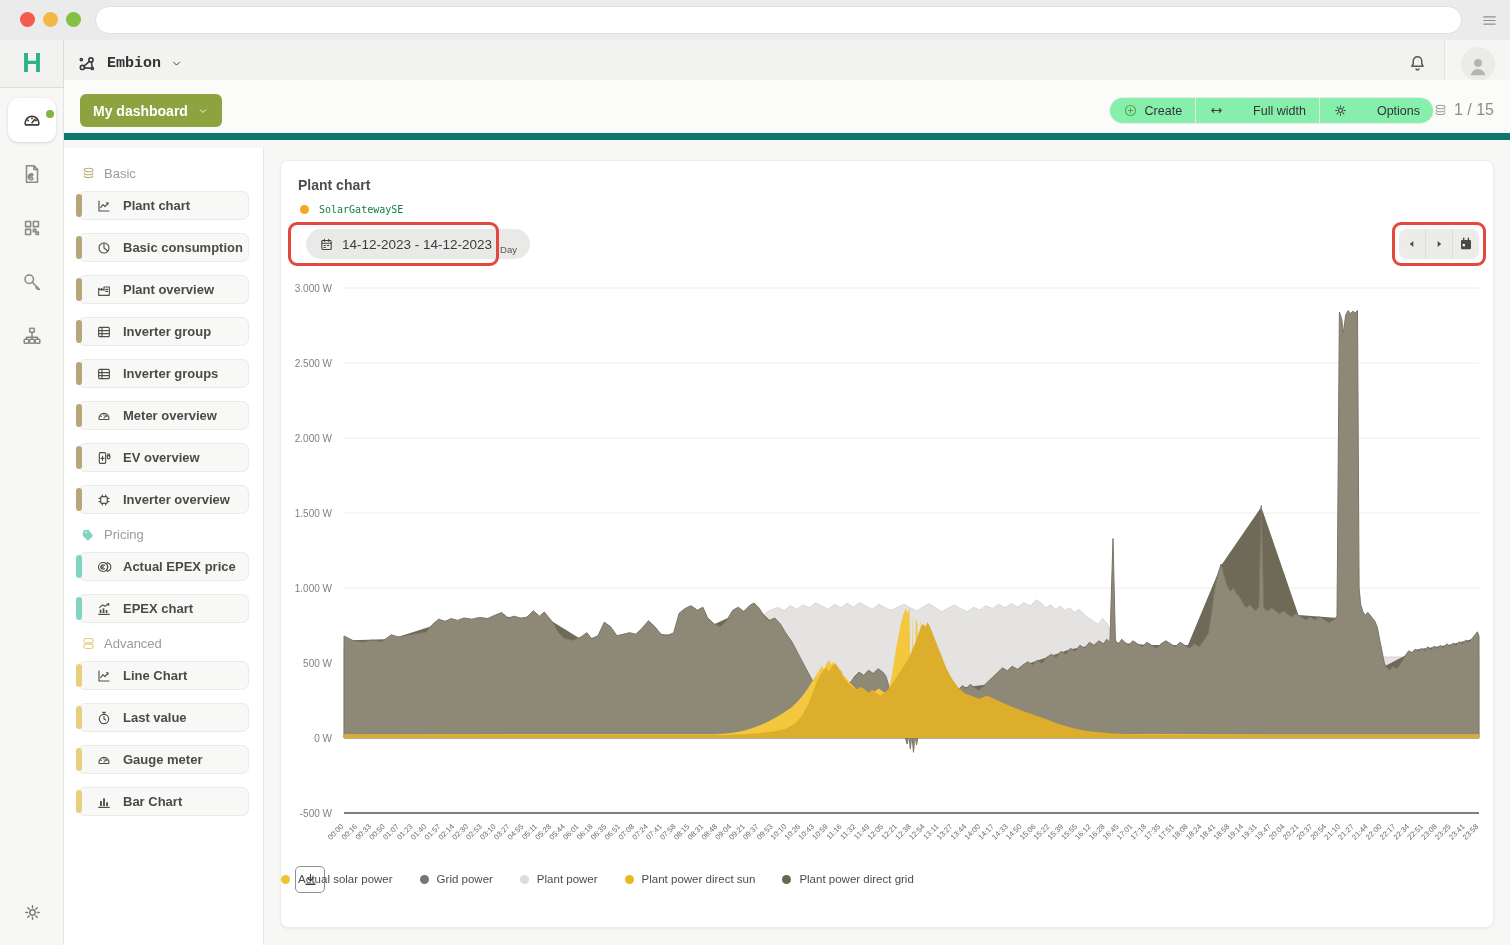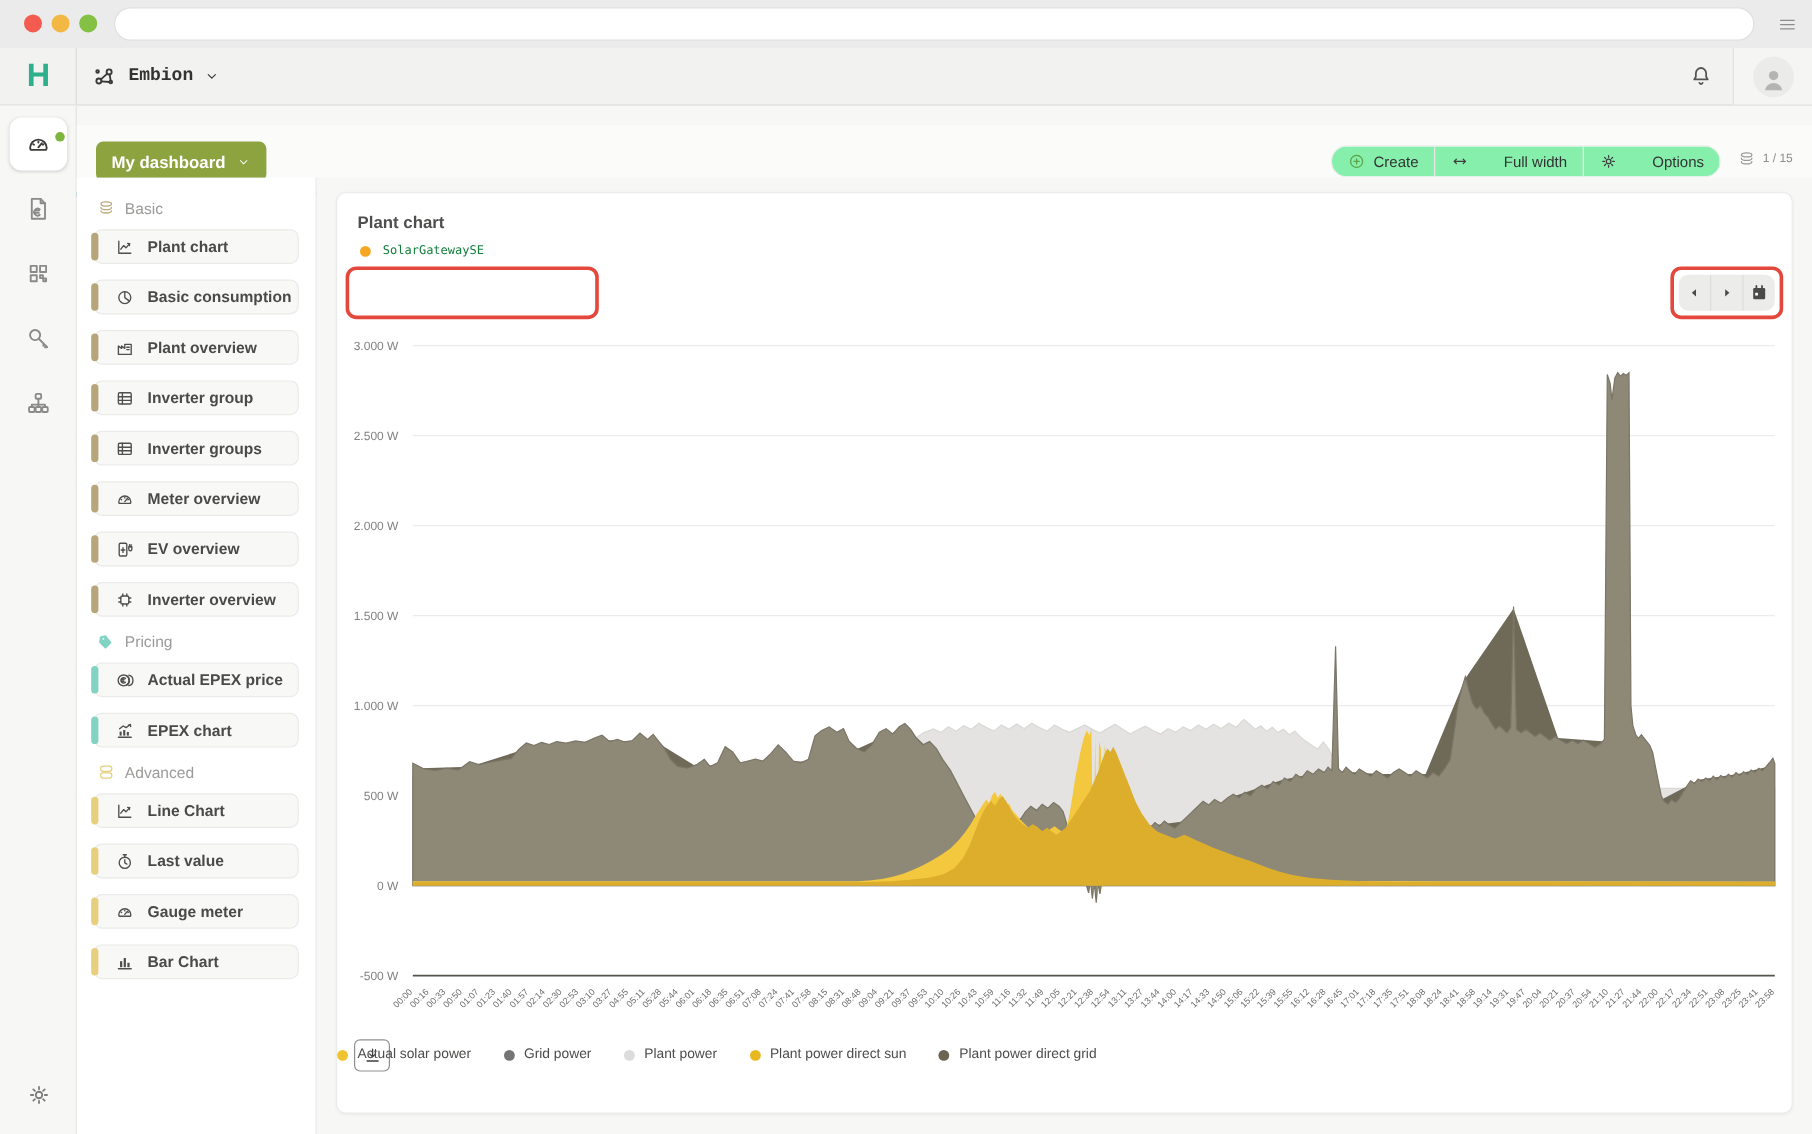--- a/index.html
+++ b/index.html
@@ -27,29 +27,29 @@
   
   #rail { position:absolute; left:0; top:88px; width:64px; height:857px; background:#f7f7f6; border-right:1px solid #e3e3e2; }
   .rail-item { position:relative; width:48px; height:44px; margin:10px auto 4px auto; border-radius:10px; display:flex; align-items:center; justify-content:center; color:#8a8a89; cursor:pointer; }
   .rail-item .ic { width:22px; height:22px; }
   .rail-item.active { background:#fff; box-shadow:0 1px 3px rgba(0,0,0,.14); color:#3b3b3a; }
   .rail-item.active .dot { position:absolute; right:2px; top:12px; width:8px; height:8px; border-radius:50%; background:#7cb63e; }
   #rail-gear { position:absolute; left:0; bottom:22px; width:64px; display:flex; justify-content:center; color:#7c7c7b; cursor:pointer; }
   #rail-gear .ic { width:21px; height:21px; }
 
   
-  #toolbar { position:absolute; left:64px; top:104px; width:1446px; height:60px; background:#fbfbfa; border-bottom:4px solid #0f766e; }
+  #toolbar { position:absolute; left:64px; top:80px; width:1446px; height:60px; background:#fbfbfa; border-bottom:7px solid #0f766e; }
   #dash-btn { position:absolute; left:16px; top:14px; height:33px; background:#8da340; border:none; border-radius:6px; color:#fff; font-size:14px; font-weight:700; padding:0 13px; display:flex; align-items:center; gap:9px; cursor:pointer; font-family:inherit; }
   #dash-btn .chev { width:12px; height:12px; }
   #actions { position:absolute; right:76px; top:17px; height:27px; background:#fff; border:1px solid #ececeb; border-radius:14px; display:flex; align-items:stretch; overflow:hidden; }
   .action { display:flex; align-items:center; gap:7px; padding:0 13px; font-size:12.5px; color:#333; cursor:pointer; background:#86efac; border:none; font-family:inherit; }
   .action + .action { border-left:1px solid #e8e8e7;gap:29px; }
   .action .ic { width:15px; height:15px; color:#3d3d3d; }
   .action .ic.green { color:#5aa245; }
-  #pages { position:absolute; right:16px; top:21px; display:flex; align-items:center; gap:6px; color:#8d8d8c; font-size:10px;text-align:right; }
+  #pages { position:absolute; right:16px; top:21px; display:flex; align-items:center; gap:6px; color:#8d8d8c; font-size:16px;text-align:right; }
   #pages .ic { width:15px; height:15px; color:#9a9a99; }
 
   
   #sidebar { position:absolute; left:64px; top:148px; width:200px; height:797px; background:#fff; border-right:1px solid #e7e7e6; }
   #search-row { height:38px; border-bottom:1px solid #ededec; display:flex; align-items:center; padding:0 14px 0 18px; gap:10px; }
   #search-row .ic { width:15px; height:15px; color:#8a8a89; flex:none; }
   #search-input { border:none; outline:none; flex:1; font-size:13px; color:#444; font-family:inherit; background:transparent; }
   #search-input::placeholder { color:#9b9b9a; }
   #sections { padding-top:14px; }
   .sec-head { display:flex; align-items:center; gap:8px; margin:4px 0 10px 17px; }
@@ -440,20 +440,31 @@
         </div>
       </div>
   </div>
 
   <div id="main">
     <div id="card">
       <div id="widget-title">Plant chart</div>
       <div id="device-row">
         <span id="device-dot" style="background: rgb(245, 166, 35);"></span>
         <span id="device-name">SolarGatewaySE</span>
+      </div>
+      <div id="date-pill">
+        <span class="ic">
+            <svg viewBox="0 0 24 24" fill="none" stroke="currentColor" stroke-width="1.7" stroke-linecap="round" stroke-linejoin="round">
+              <rect x="4.5" y="5.5" width="15" height="14.5" rx="1.6"></rect>
+              <path d="M4.5 10h15M8.5 3.5v3.5M15.5 3.5v3.5"></path>
+              <path d="M8 13.5h2.2M13.5 13.5h2.2M8 16.8h2.2"></path>
+            </svg>
+          </span>
+        <span id="date-text">14-12-2023 - 14-12-2023</span>
+        <span id="date-gran">Day</span>
       </div>
       <div class="redbox" id="redbox-date"></div>
       <div id="nav-pill">
         <span class="nav-cell">
             <span class="ic">
               <svg viewBox="0 0 24 24" fill="none" stroke="currentColor" stroke-width="1.7" stroke-linecap="round" stroke-linejoin="round">
                 <path d="M14.3 6.8l-6 5.2 6 5.2z" fill="currentColor" stroke="none"></path>
               </svg>
             </span>
           </span>

